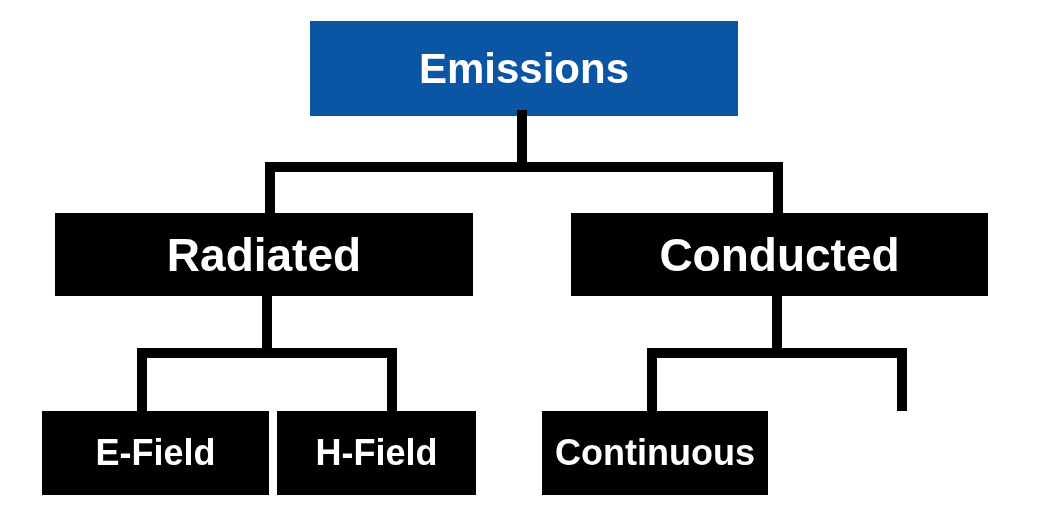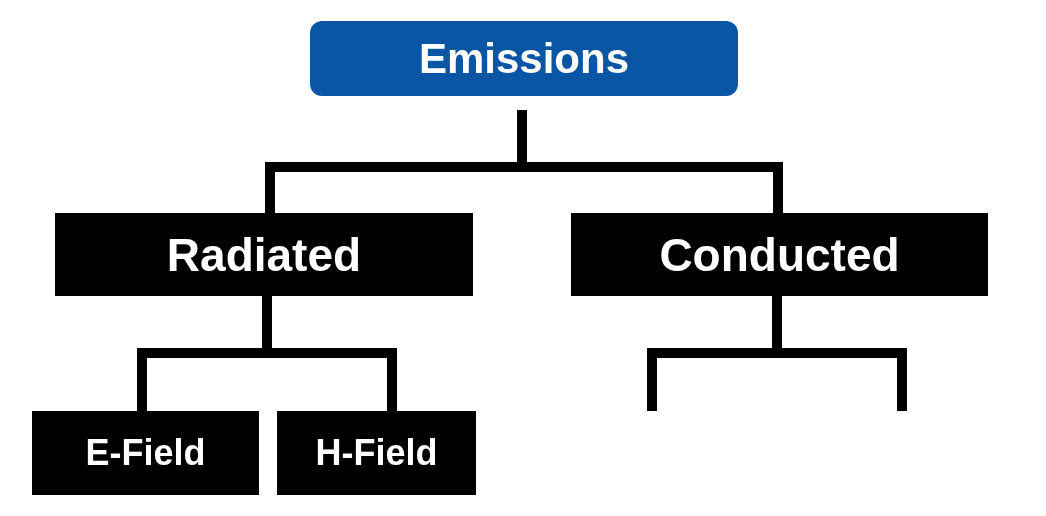--- a/index.html
+++ b/index.html
@@ -21,31 +21,30 @@
     align-items: center;
     justify-content: center;
     color: var(--label-text, #ffffff);
     font-weight: bold;
     text-align: center;
     white-space: nowrap;
     box-sizing: border-box;
   }
   .node.root {
     background: var(--root-box, #0b56a4);
-    left: 310px; top: 21px; width: 428px; height: 75px;
+    left: 310px; top: 21px; width: 428px; height: 95px;
     font-size: 42px;
-    border-radius: 12px;
   }
   .node.branch {
     background: var(--branch-box, #000000);
   }
   .node.radiated   { left: 55px;  top: 213px; width: 418px; height: 83px; font-size: 46px; }
   .node.conducted  { left: 571px; top: 213px; width: 417px; height: 83px; font-size: 46px; }
   .node.leaf       { top: 411px; height: 84px; font-size: 36px; }
-  .node.efield        { left: 32px;  width: 227px; }
+  .node.efield        { left: 42px;  width: 227px; }
   .node.hfield        { left: 277px; width: 199px; }
   .node.continuous    { left: 542px; width: 226px; }
   .node.discontinuous { left: 790px; width: 225px; font-size: 33px; }
 
   .seg {
     position: absolute;
     background: var(--connector, #000000);
   }
   
   .c1-stem       { left: 517px; top: 110px; width: 10px;  height: 62px; }
@@ -83,14 +82,15 @@
   <div class="seg c2-drop-left"></div>
   <div class="seg c2-drop-right"></div>
 
   <div class="seg c3-stem"></div>
   <div class="seg c3-bar"></div>
   <div class="seg c3-drop-left"></div>
   <div class="seg c3-drop-right"></div>
 
   <div class="node branch leaf efield">E-Field</div>
   <div class="node branch leaf hfield">H-Field</div>
+  <div class="node branch leaf continuous">Continuous</div>
 
 </div>
 
 </body></html>

